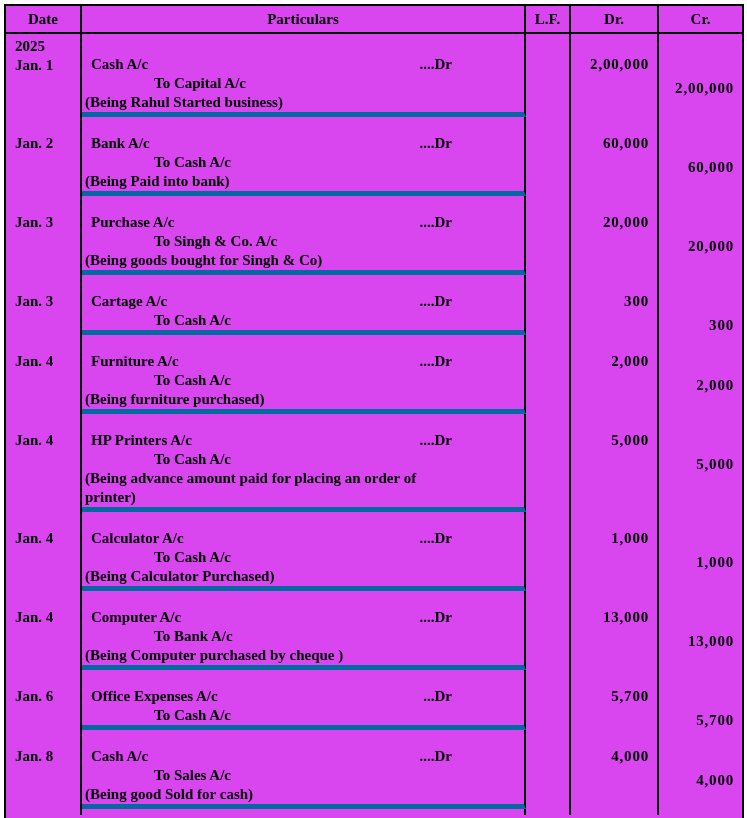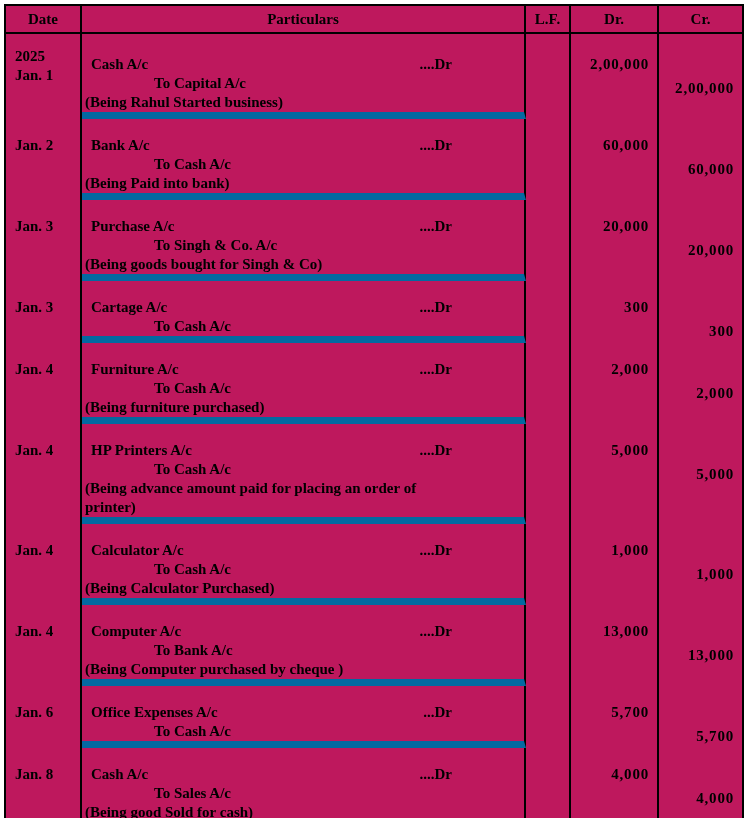--- a/index.html
+++ b/index.html
@@ -14,21 +14,21 @@
     color: #000000;
   }
   .journal {
     margin: 4px 16px 0 4px;
     width: 740px;
     height: 814px;
     box-sizing: border-box;
     border: 2px solid #000;
     border-bottom: none;
     overflow: hidden;
-    background: #be185d;
+    background: #d946ef;
   }
   .grid-row {
     display: grid;
     grid-template-columns: 76px 444px 45px 88px 83px;
   }
   .cell {
     box-sizing: border-box;
     border-right: 2px solid #000;
     font-size: 15px;
     line-height: 19px;
@@ -40,23 +40,23 @@
     border-bottom: 2px solid #000;
     height: 28px;
     display: flex;
     align-items: center;
     justify-content: center;
     font-size: 15px;
   }
 
   
   .entry-row .date-cell { padding: 17px 2px 0 9px; }
-  .entry-row.has-year .date-cell { padding-top: 13px; }
-
-  .entry-row .particulars { border-bottom: 7px solid #0369a1; padding: 17px 0 0 0; }
+  .entry-row.has-year .date-cell { padding-top: 3px; }
+
+  .entry-row .particulars { border-bottom: 5px solid #0369a1; padding: 17px 0 0 0; }
   .entry-row.has-year .particulars { padding-top: 21px; }
 
   .line1 { display: flex; padding-left: 9px; }
   .marker { margin-left: auto; margin-right: 72px; white-space: nowrap; }
   .to-line { padding-left: 72px; }
   .narration { padding-left: 3px; max-width: 382px; }
 
   .dr-cell, .cr-cell {
     text-align: right;
     padding-right: 8px;

